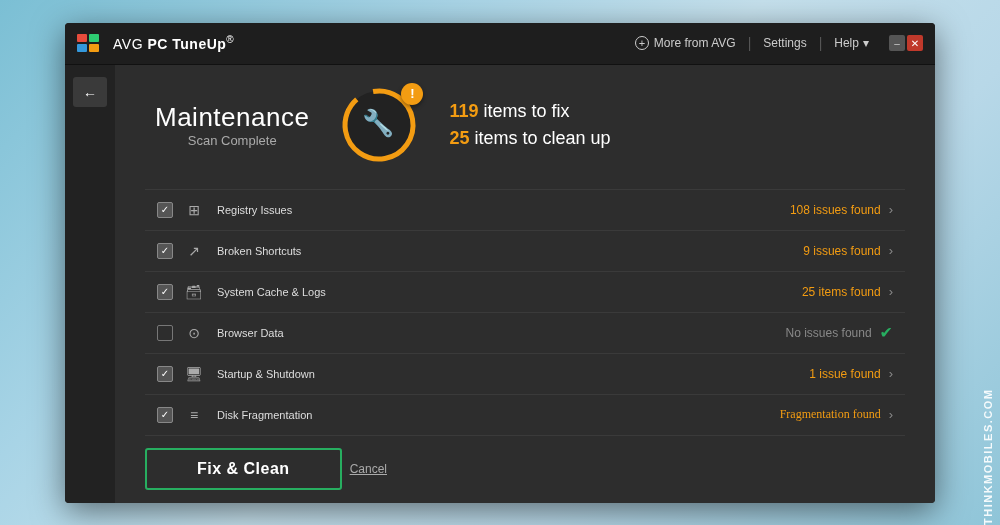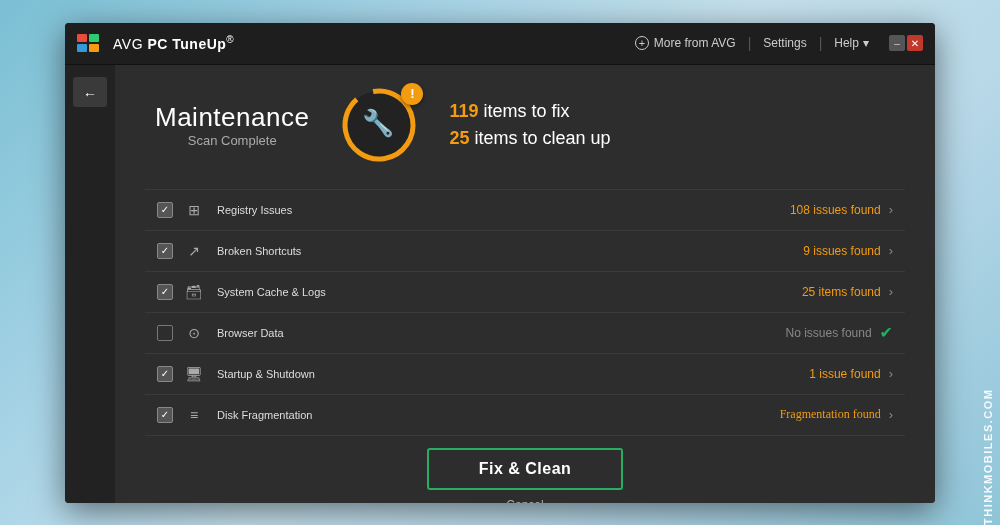--- a/index.html
+++ b/index.html
@@ -343,21 +343,21 @@
     }
 
     .item-check-green {
       color: #27ae60;
       font-size: 16px;
     }
 
     
     .action-section {
       display: flex;
-      flex-direction: column;
+      flex-direction: row;
       align-items: center;
       gap: 8px;
       margin-top: 12px;
     }
 
     .fix-clean-btn {
       padding: 10px 50px;
       background: transparent;
       border: 2px solid #27ae60;
       border-radius: 3px;

